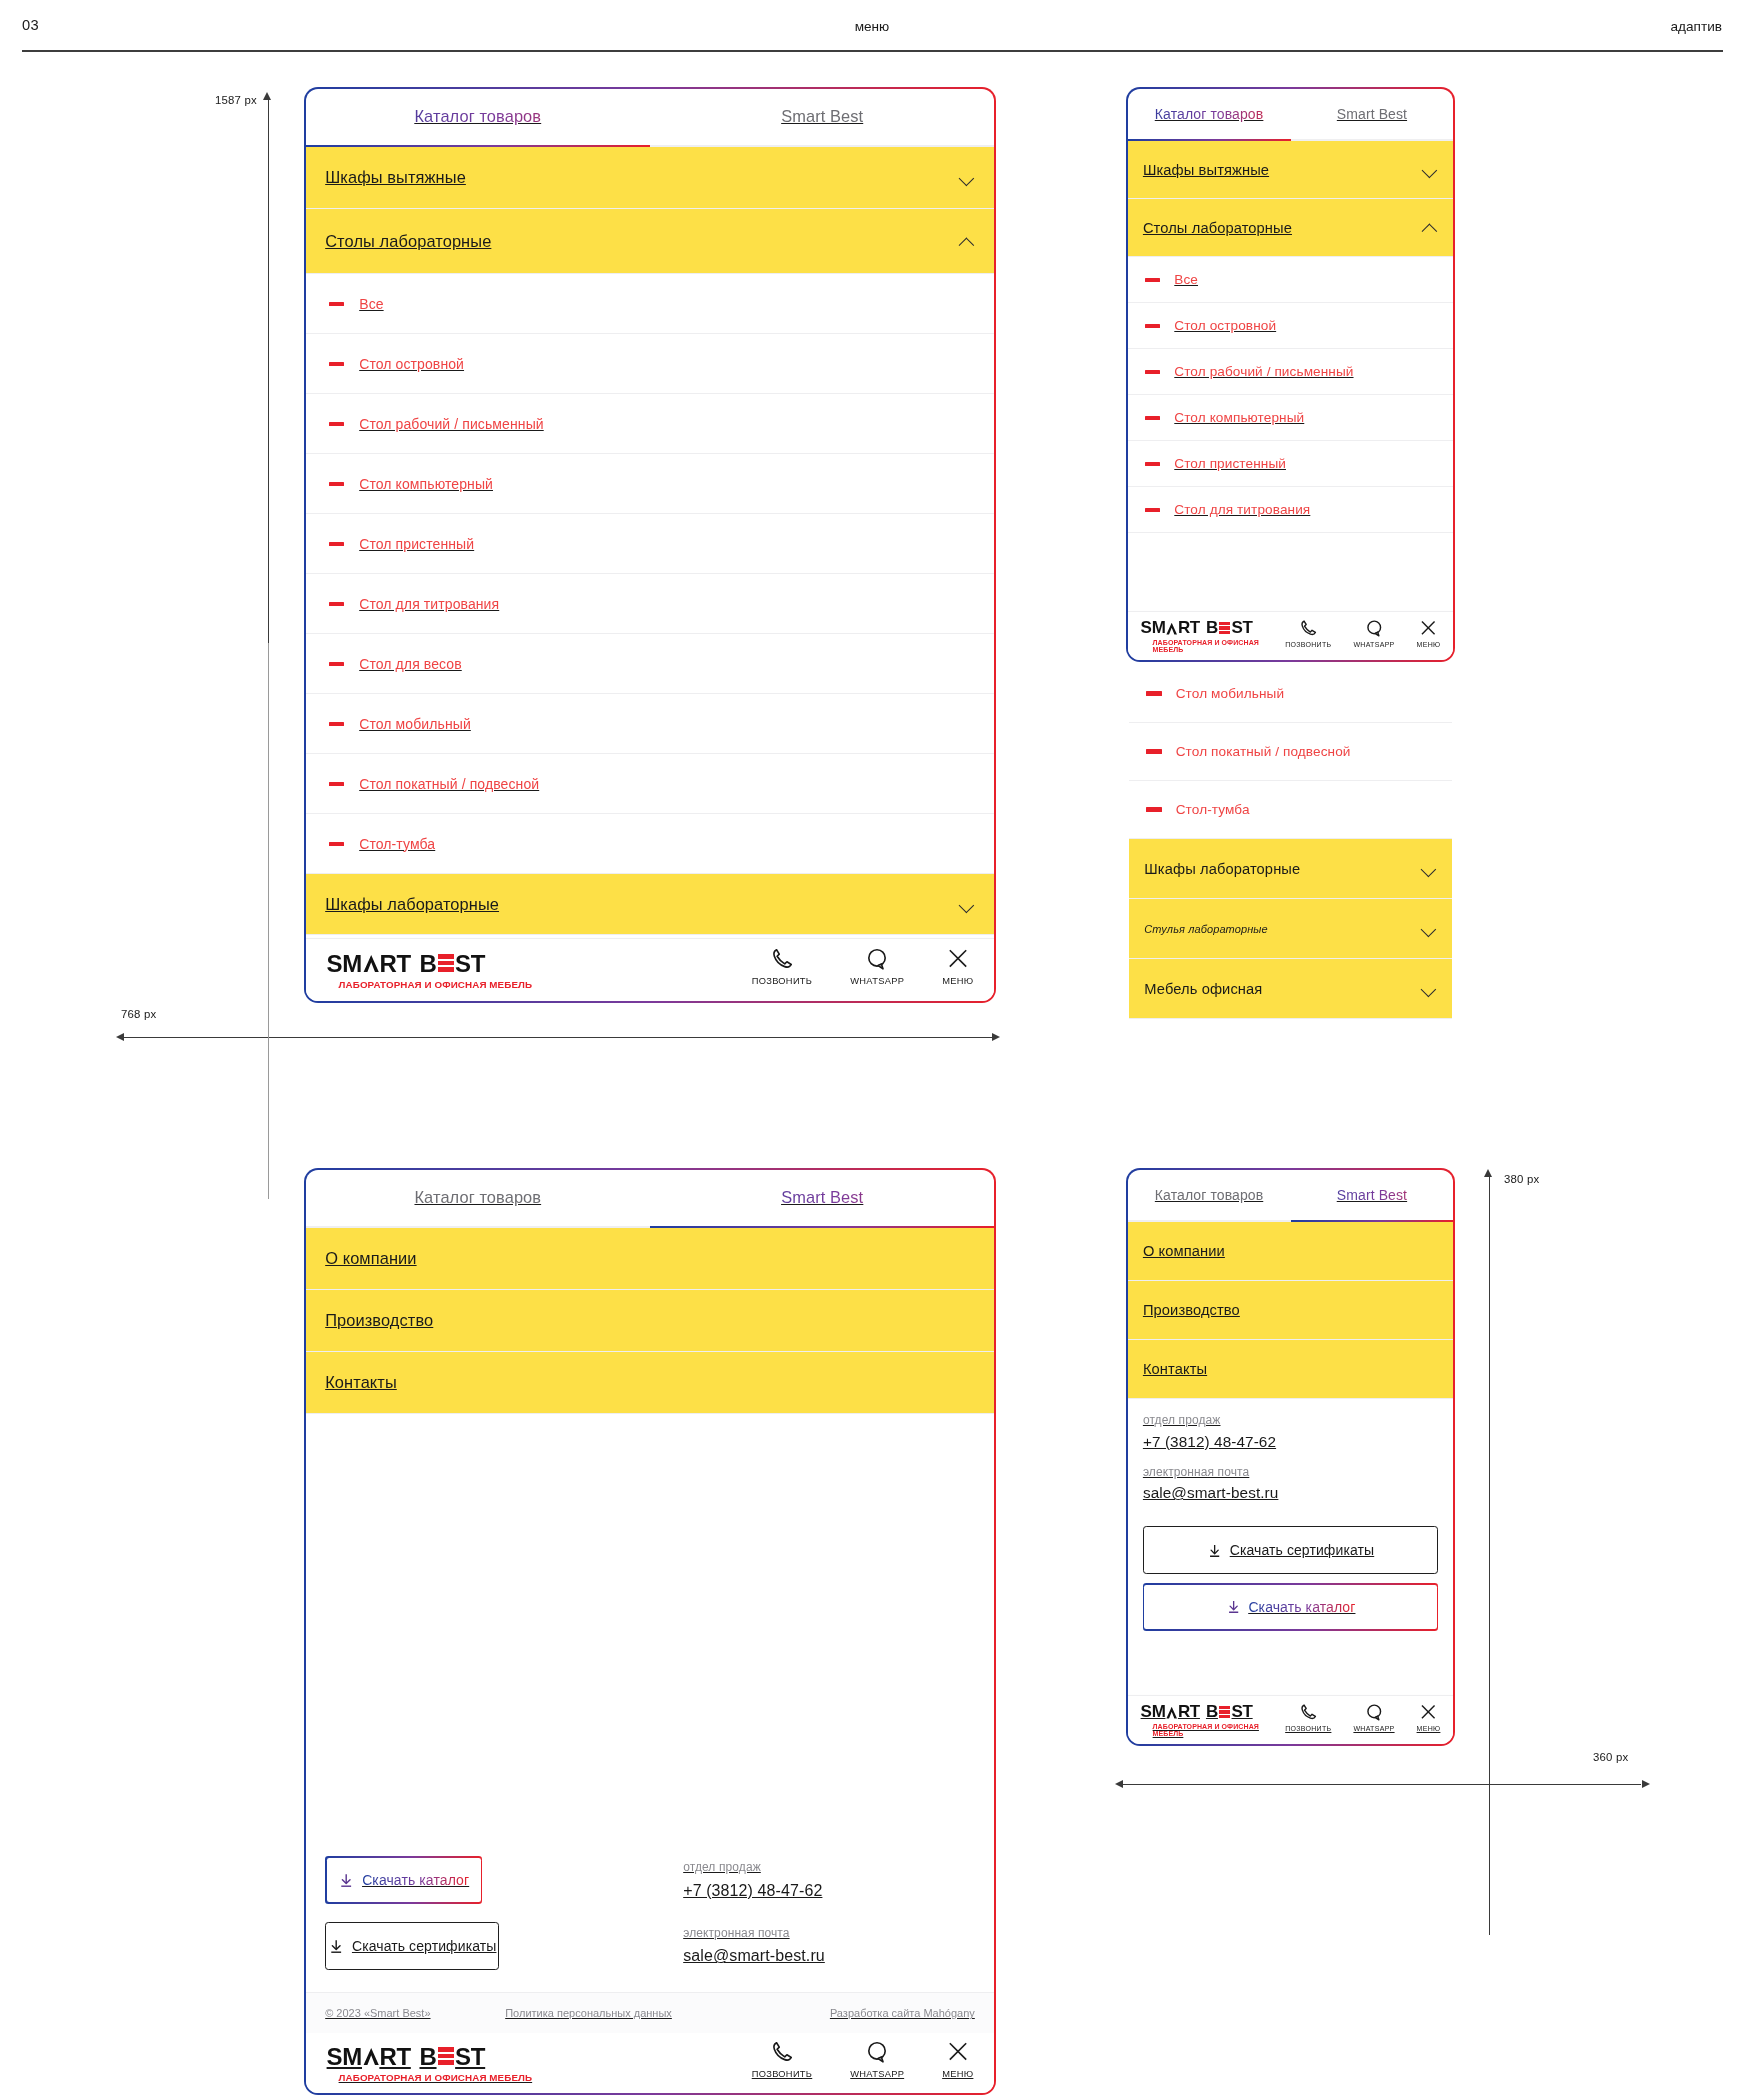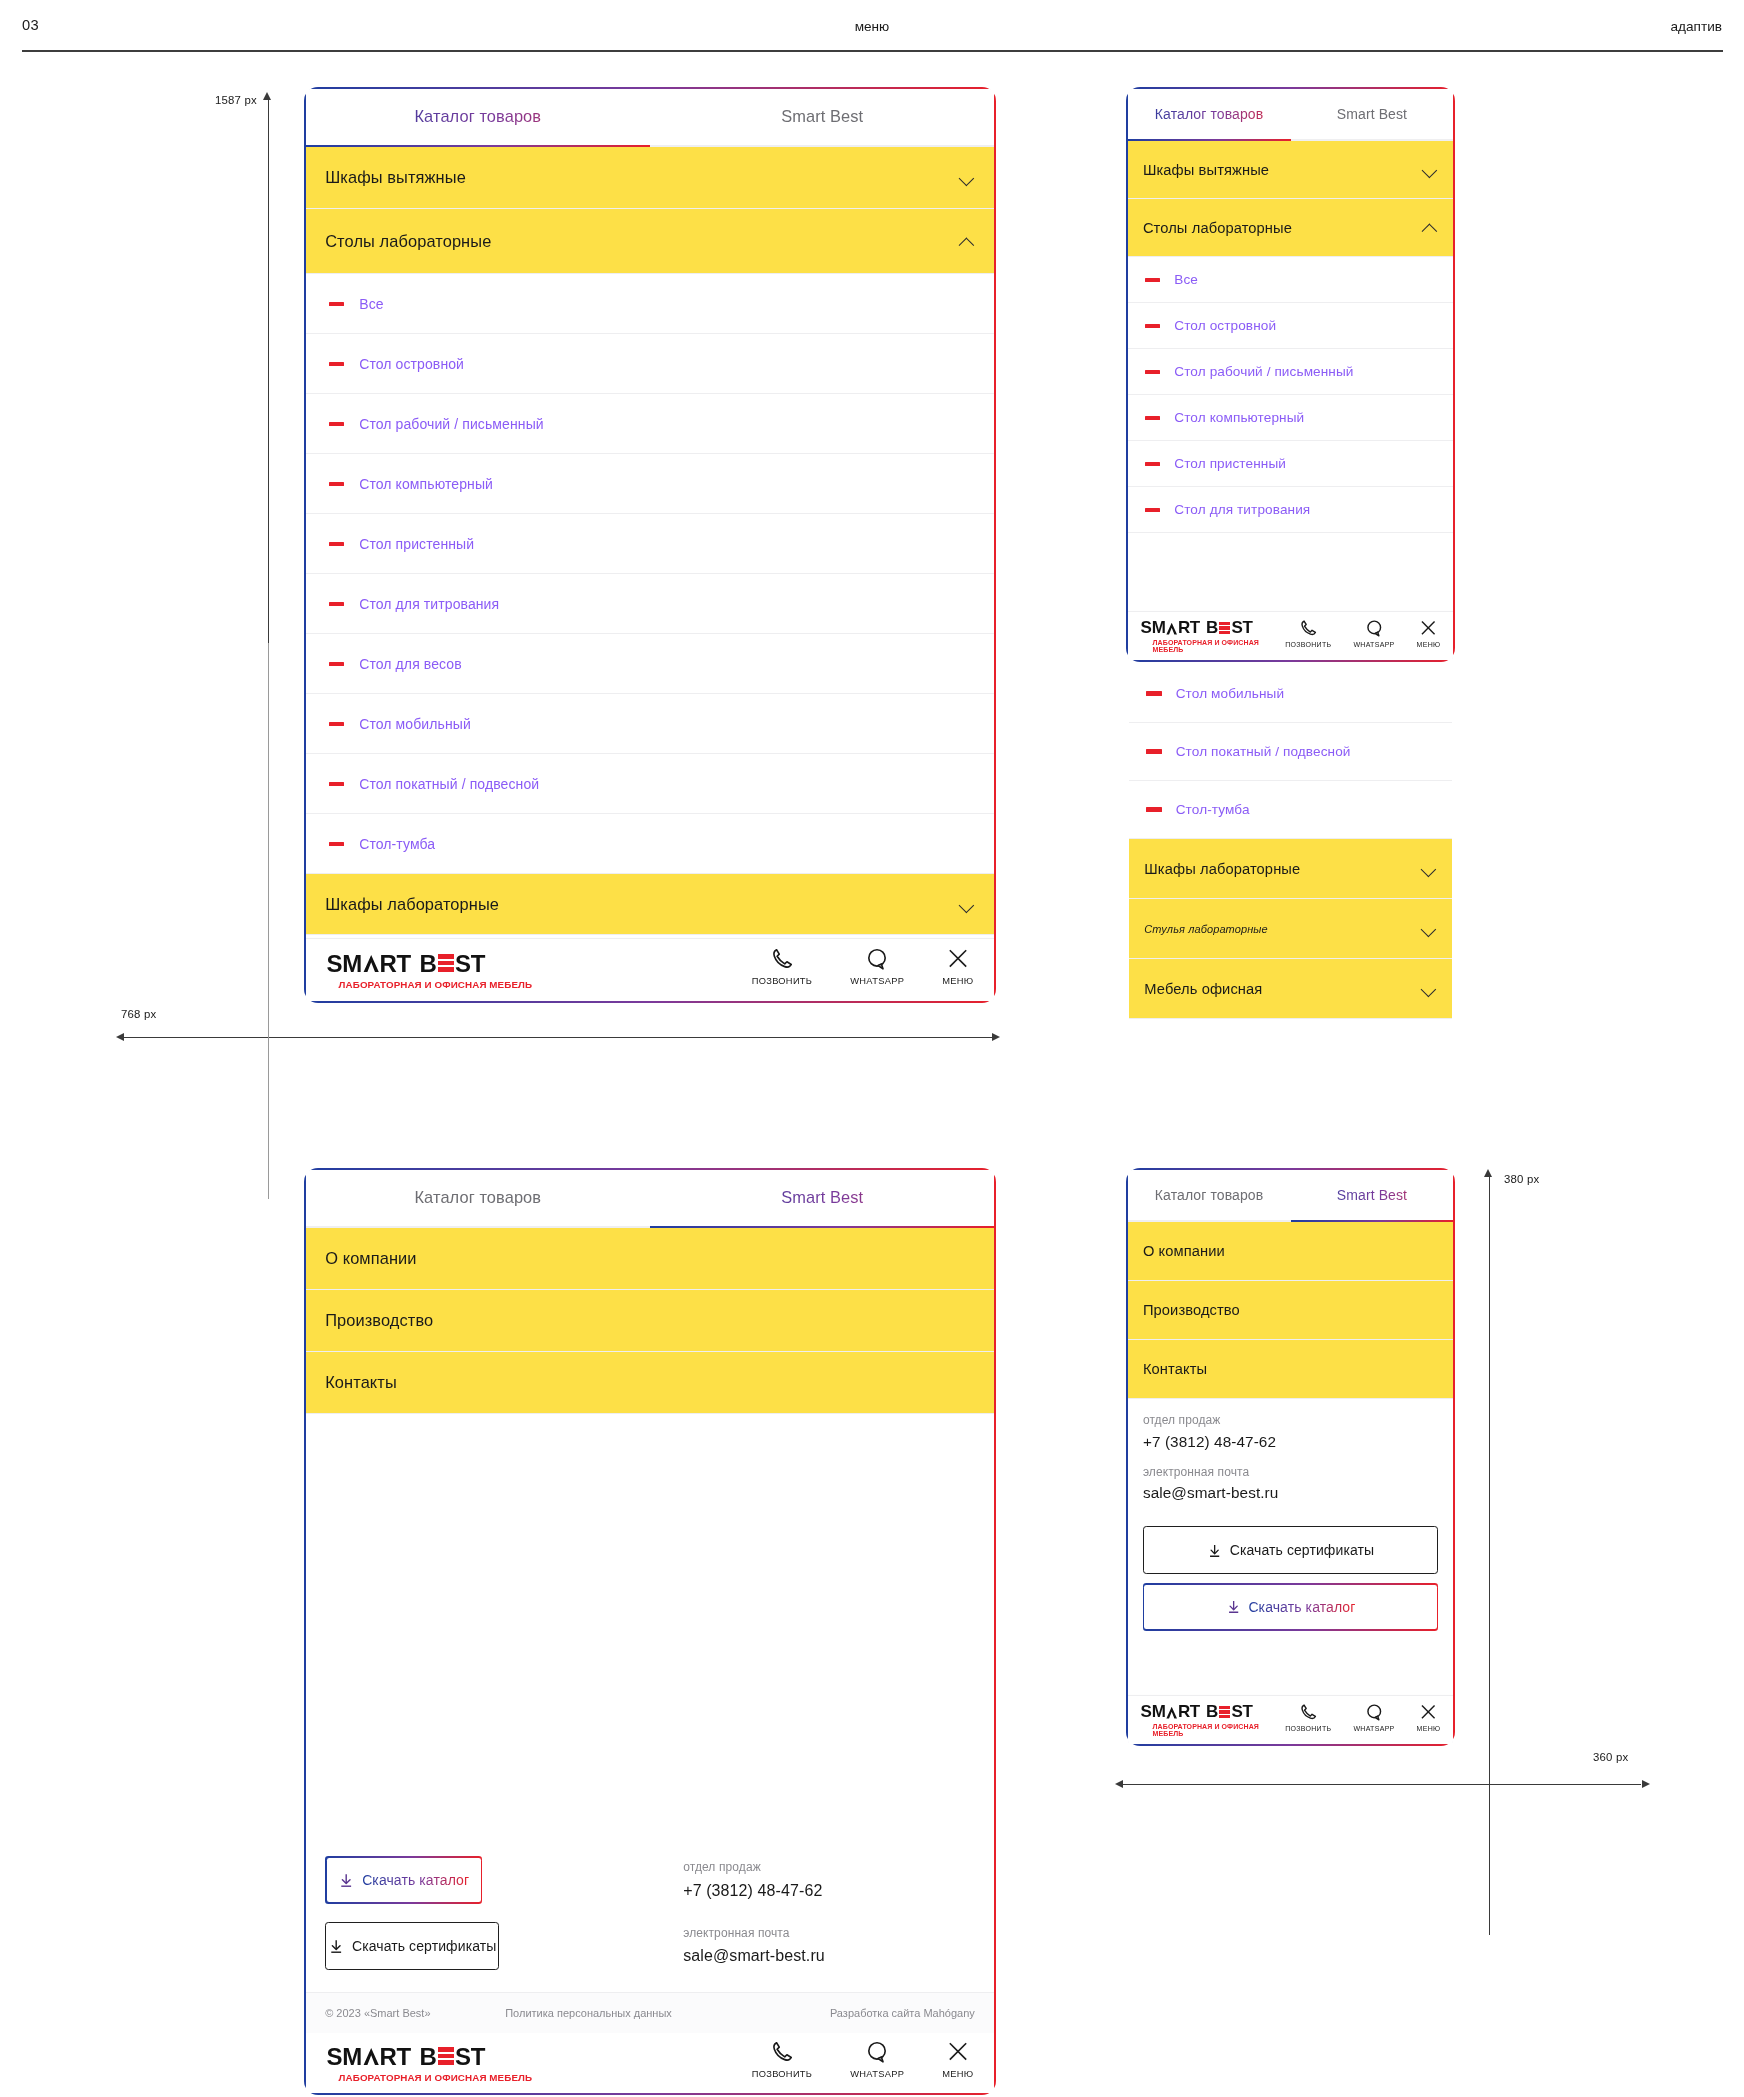--- a/index.html
+++ b/index.html
@@ -21,22 +21,22 @@
 
   
   .panel {
     position: absolute;
     background: #fff;
     border-radius: 14px;
     padding: 1.6px;
     background-image: linear-gradient(90deg,#1f3ea0 0%,#7b3a9b 50%,#e8202a 100%);
   }
   .panel-inner {
-    background:#fff; border-radius: 4px; width:100%; height:100%;
-    overflow:hidden; position:relative;
+    background:#fff; border-radius: 12px; width:100%; height:100%;
+    overflow:hidden; position:relative;text-decoration:underline;
   }
 
   
   .tabs { display:flex; position:relative; }
   .tab {
     flex:1; text-align:center; font-size:16.4px; color:#6e6e73;
     display:flex; align-items:center; justify-content:center;
     letter-spacing:0.1px;
   }
   .tab.active {
@@ -52,21 +52,21 @@
   .tabs-underline .bar.right { left:50%; }
 
   
   .row {
     display:flex; align-items:center; justify-content:space-between;
     border-bottom:1.1px solid #eeeef0; background:#fde047;
   }
   .row-label { font-size:16.4px; color:#1a1a1a; letter-spacing:0.1px; }
   .sub-row { display:flex; align-items:center; border-bottom:1.1px solid #eeeef0; background:#fff; }
   .dash { width:15.3px; height:4.4px; background:#e8202a; border-radius:0.5px; flex:0 0 auto; }
-  .sub-label { font-size:14px; color:#8b5cf6; letter-spacing:0.1px; }
+  .sub-label { font-size:14px; color:#ef4444; letter-spacing:0.1px; }
   .chev { width:16.4px; height:16.4px; position:relative; flex:0 0 auto; }
   .chev::before{
     content:""; position:absolute; left:2.2px; top:3.8px; width:9.8px; height:9.8px;
     border-right:1.6px solid #2c2c2e; border-bottom:1.6px solid #2c2c2e;
     transform: rotate(45deg);
   }
   .chev.up::before{ transform: rotate(-135deg); top:6.5px; }
 
   
   .brandbar { display:flex; align-items:center; background:#fff; }

